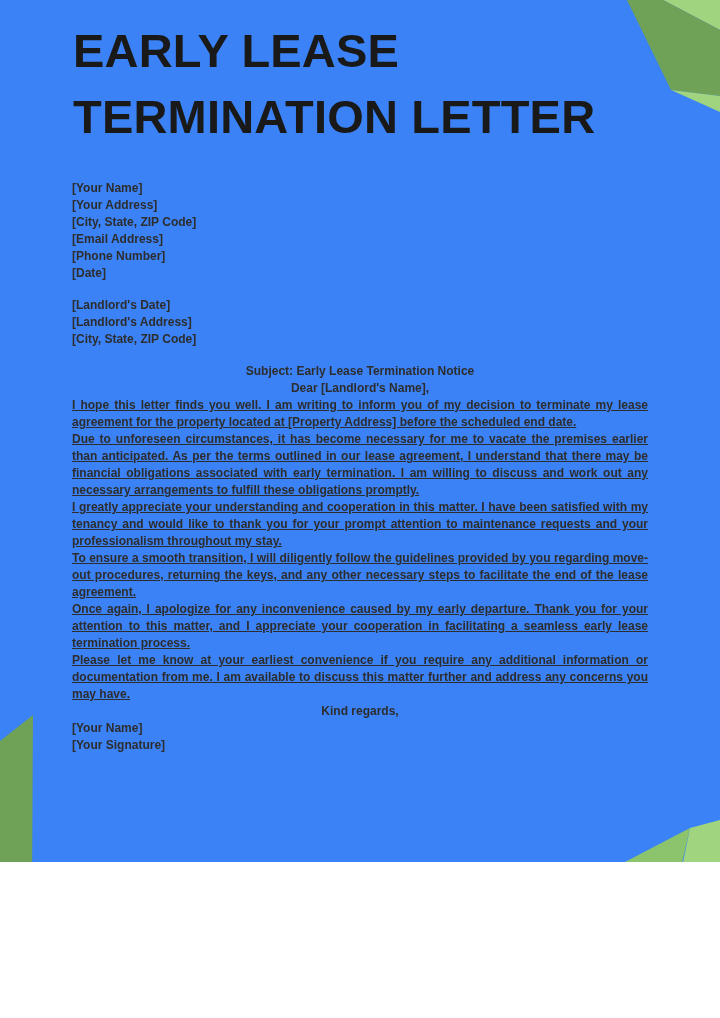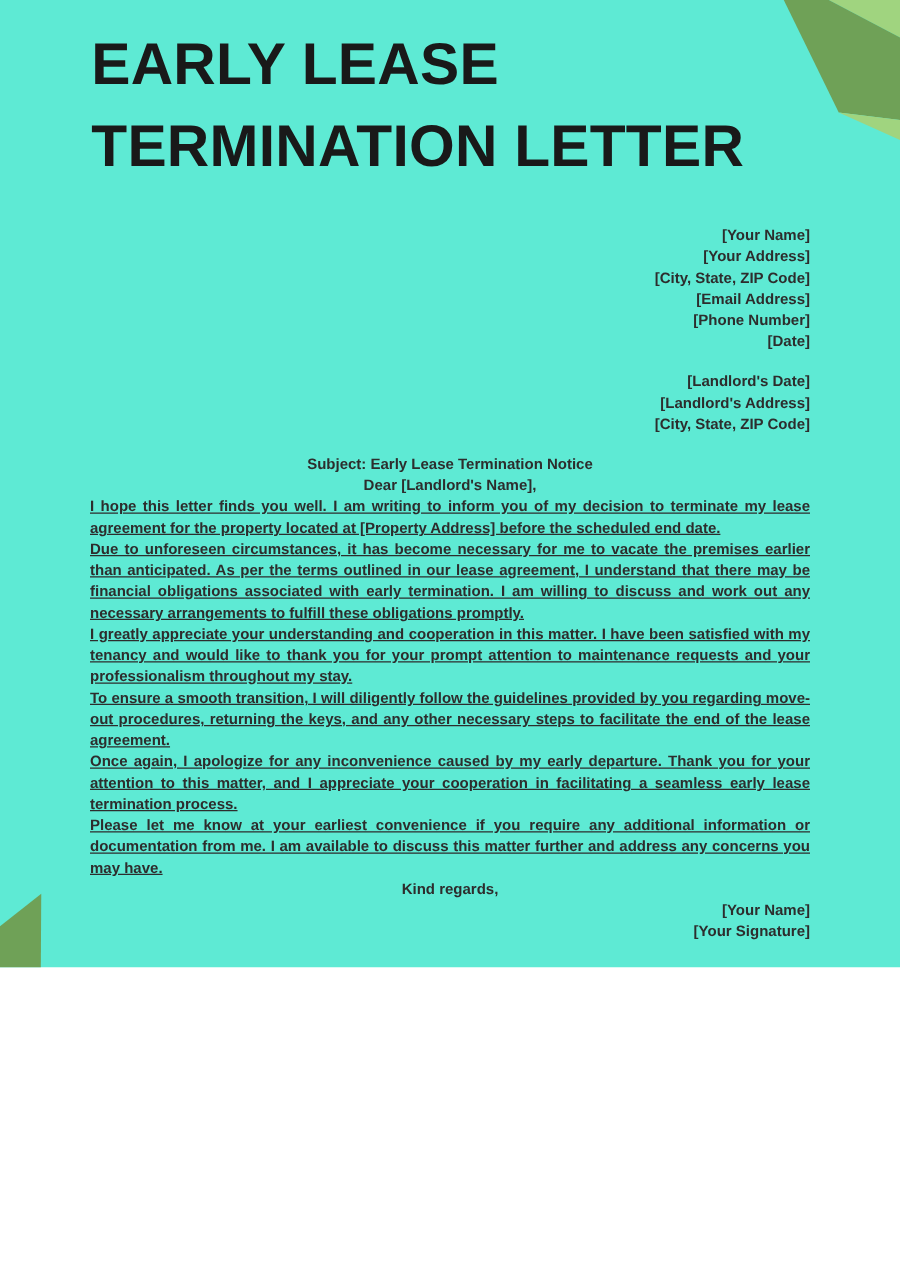--- a/index.html
+++ b/index.html
@@ -4,22 +4,22 @@
 <style>
   html, body {
     margin: 0;
     padding: 0;
     background: #ffffff;
     font-family: "Liberation Sans", sans-serif;
   }
   .page {
     position: relative;
     width: 720px;
-    height: 774px;
-    background: #5eead4;
+    height: 862px;
+    background: #3b82f6;
     overflow: hidden;
   }
   .corner-svg {
     position: absolute;
     left: 0; top: 0;
     width: 720px; height: 1018px;
     pointer-events: none;
   }
   .title {
     position: absolute;
@@ -35,21 +35,21 @@
   .letter-body {
     position: absolute;
     left: 72px;
     top: 180px;
     width: 576px;
     color: #2d2d2d;
     font-size: 12px;
     font-weight: 700;
     line-height: 17px;
   }
-  .block { margin: 0 0 15px 0; text-align: right; }
+  .block { margin: 0 0 15px 0; }
   .block p, .letter-body p { margin: 0; }
   .line { margin: 0; }
   .single { margin: 0 0 15px 0; text-align: center; }
   .para-wrap { margin: 0; text-decoration: underline; }
   .para {
     margin: 0 0 15px 0;
     text-align: justify;
   }
   .footer {
     position: absolute;

